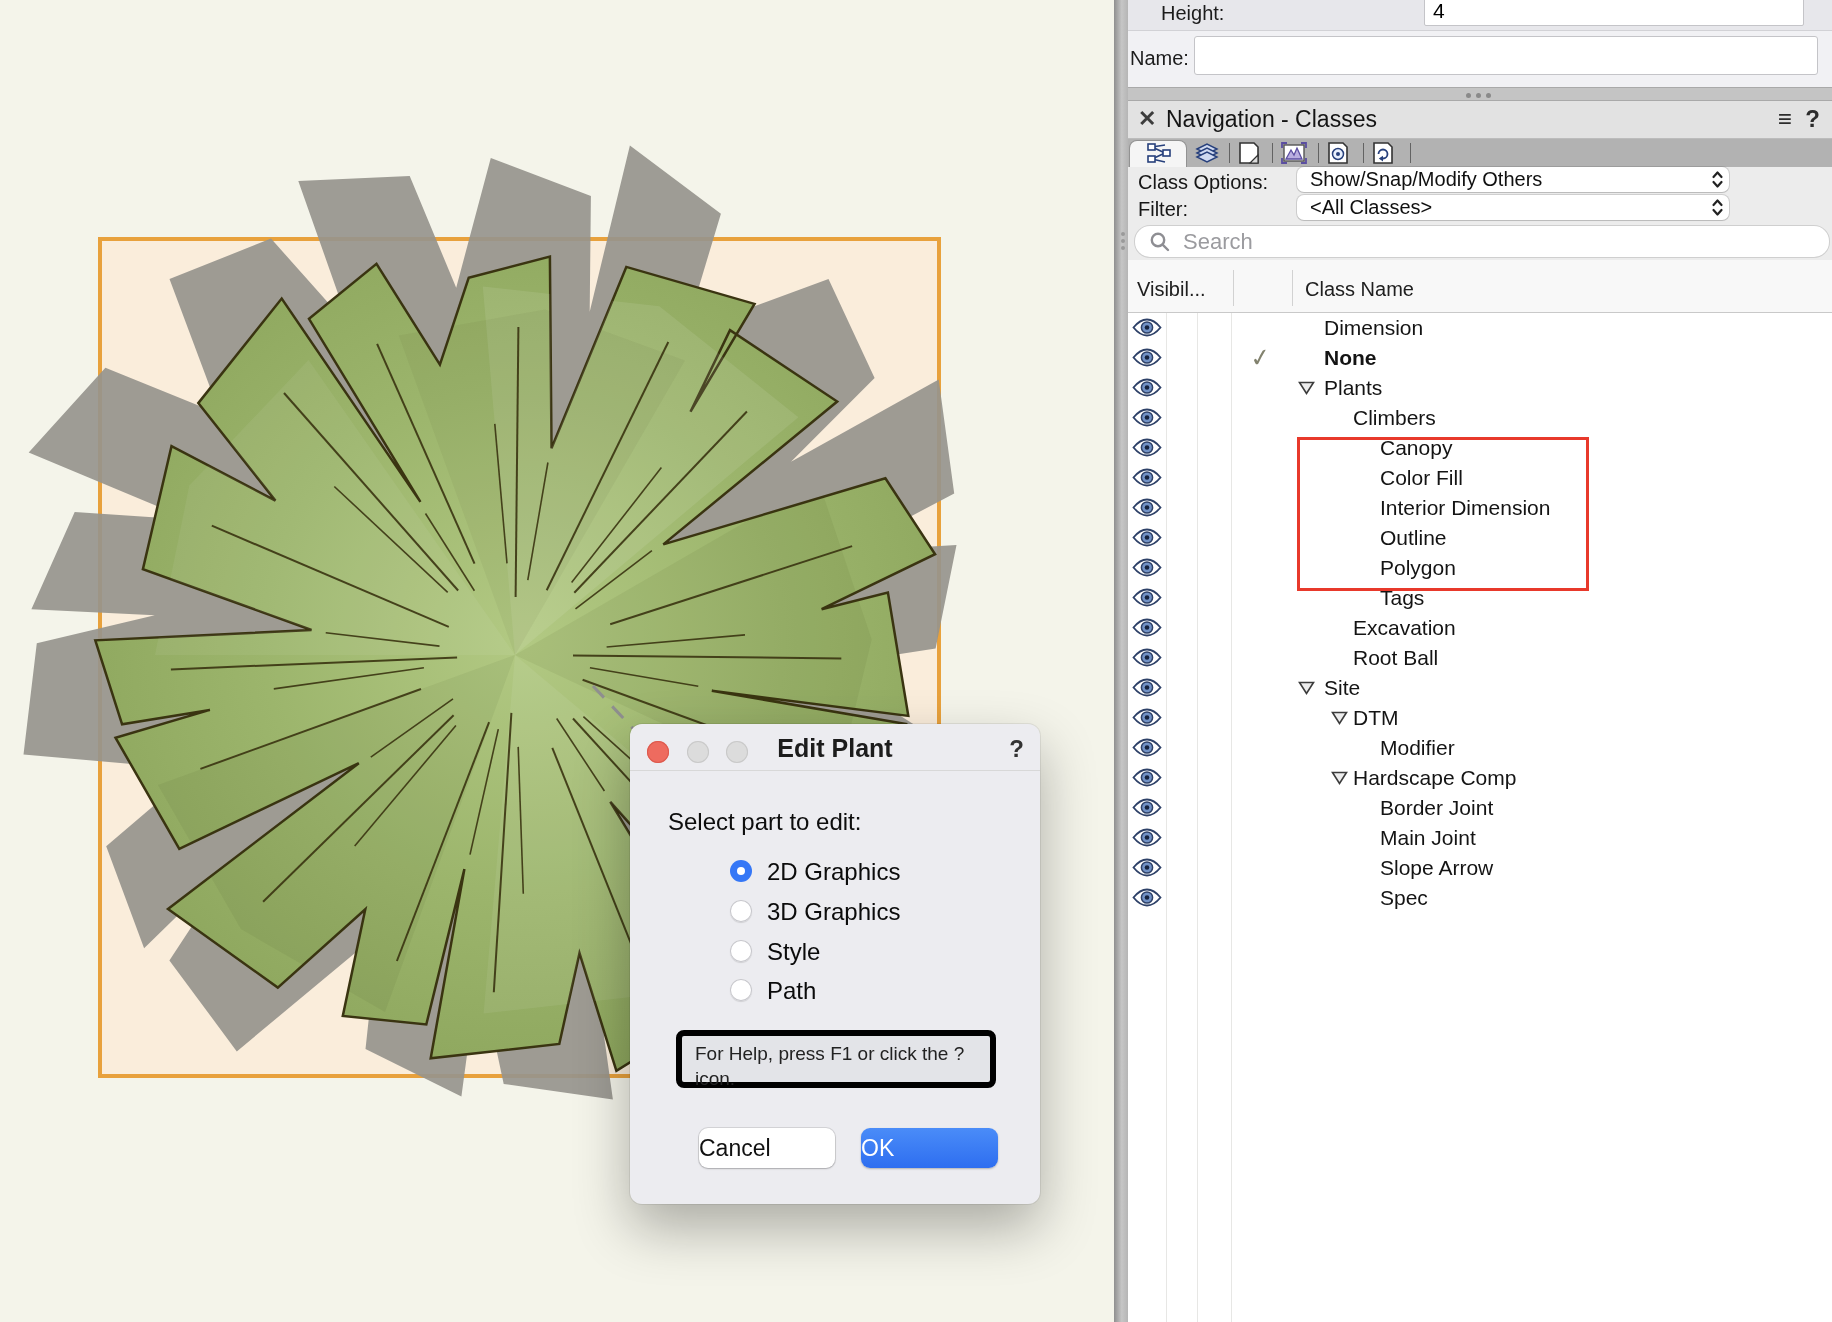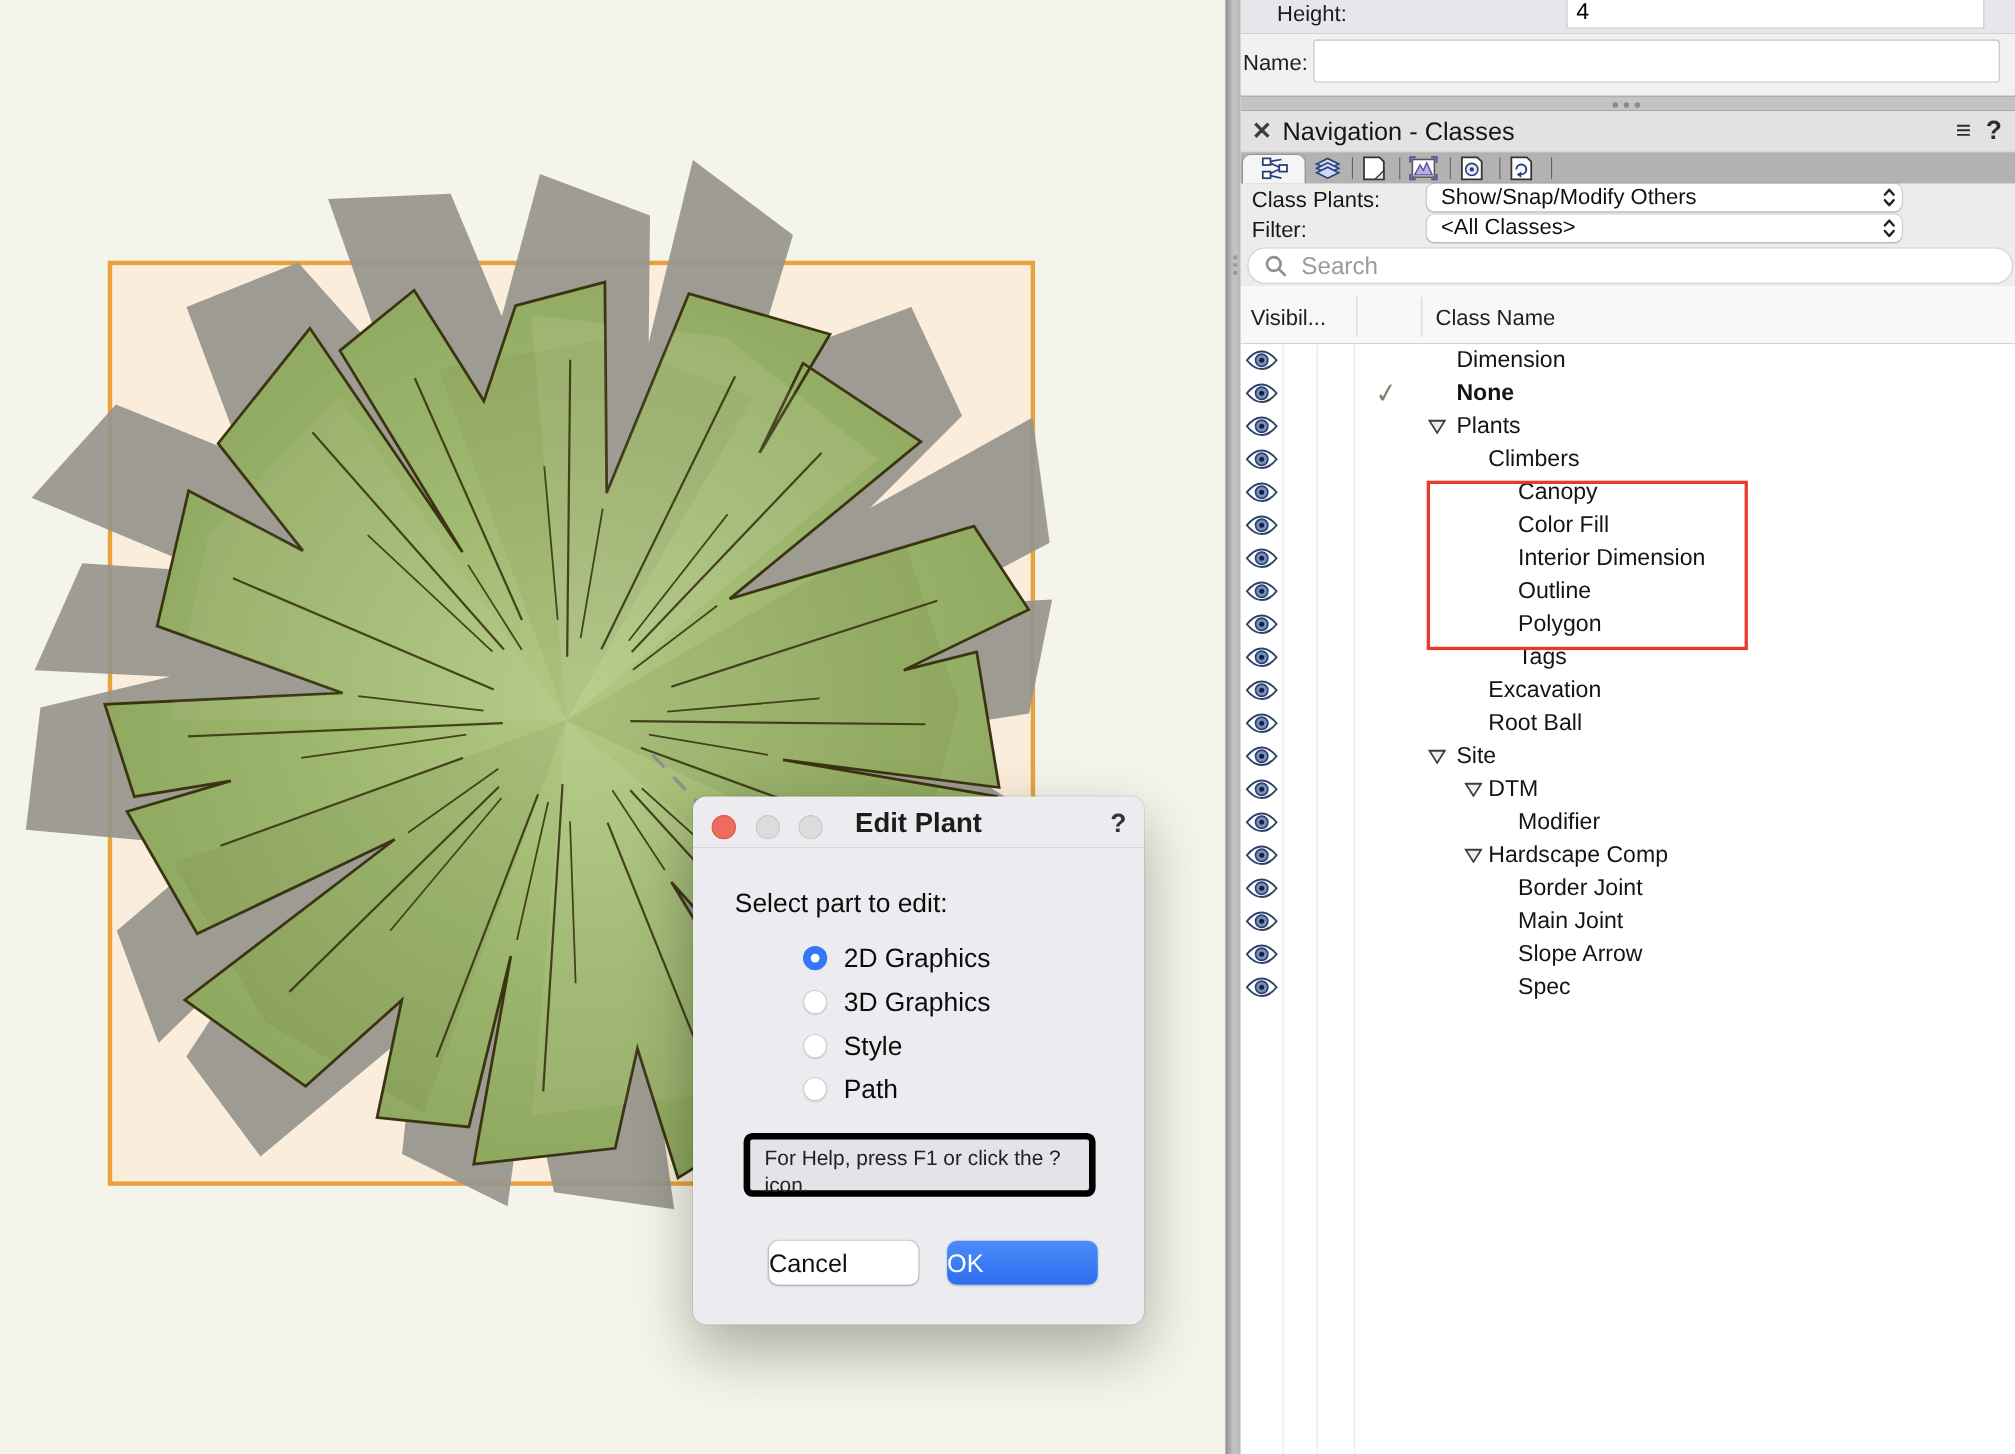--- a/index.html
+++ b/index.html
@@ -224,21 +224,21 @@
     <div class="tsep" style="left:235px"></div>
     <svg class="tbi" style="left:242px" width="26" height="24" viewBox="0 0 26 24">
       <path d="M4 2 H18 L22 6 V22 H4 Z" fill="#fff" stroke="#333" stroke-width="1.6"></path>
       <path d="M8.5 13 A4.5 4.5 0 1 1 13 17.5" stroke="#27407c" stroke-width="1.8" fill="none"></path>
       <path d="M13 20.5 L13 14.8 L8.8 17.6 Z" fill="#27407c"></path>
     </svg>
     <div class="tsep" style="left:282px"></div>
   </div>
 
   <div class="abs" id="options-area">
-    <span class="opt-label" style="left:10px;top:4px">Class Plants:</span>
+    <span class="opt-label" style="left:10px;top:4px">Class Options:</span>
     <div class="dropdown" style="top:0px">
       <span class="dtext">Show/Snap/Modify Others</span>
       <svg class="stepper" width="15" height="21" viewBox="0 0 15 21">
         <path d="M3.5 8 L7.5 3.5 L11.5 8 M3.5 13 L7.5 17.5 L11.5 13" stroke="#222" stroke-width="2.2" fill="none" stroke-linecap="round" stroke-linejoin="round"></path>
       </svg>
     </div>
     <span class="opt-label" style="left:10px;top:31px">Filter:</span>
     <div class="dropdown" style="top:28px">
       <span class="dtext">&lt;All Classes&gt;</span>
       <svg class="stepper" width="15" height="21" viewBox="0 0 15 21">

